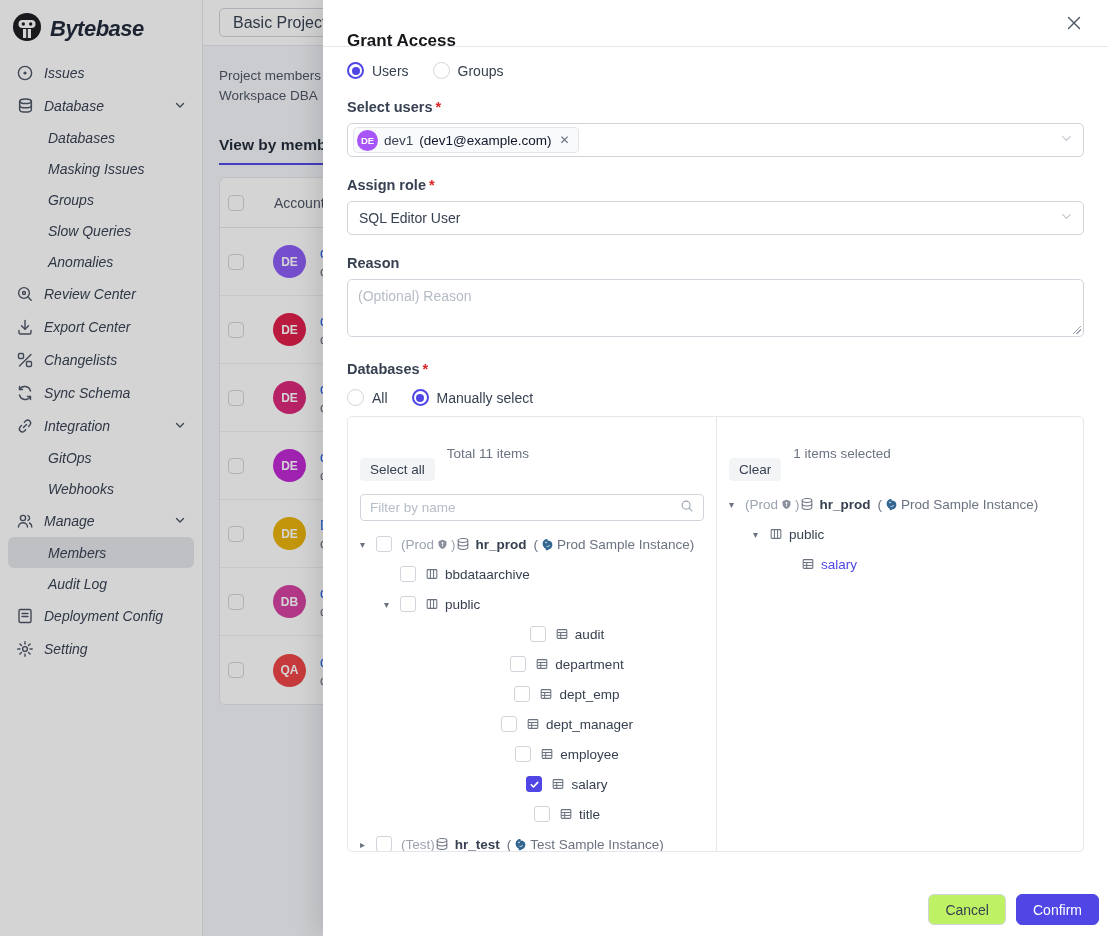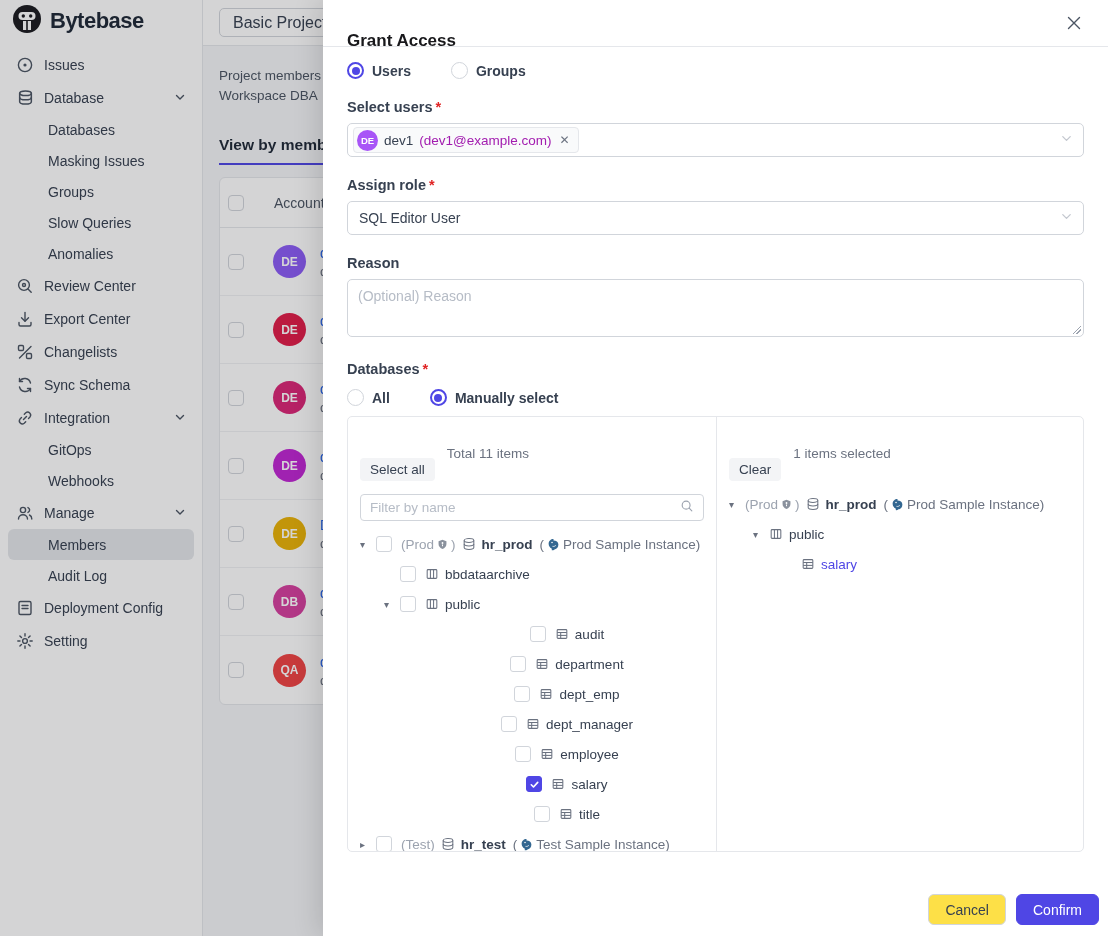--- a/index.html
+++ b/index.html
@@ -1,21 +1,21 @@
 <!DOCTYPE html>
 <html><head>
 <meta charset="utf-8">
 <style>
   * { margin:0; padding:0; box-sizing:border-box; }
   html,body { width:1108px; height:936px; }
   body { font-family:"Liberation Sans","DejaVu Sans",sans-serif; color:#374151; background:#fff; overflow:hidden; }
   .app { position:relative; width:1108px; height:936px; overflow:hidden; background:#fff; }
 
   
-  .sidebar { position:absolute; left:0; top:0; width:203px; height:936px; background:#fff; border-right:1px solid #e5e7eb; padding:2px 8px 0 8px; z-index:1; }
+  .sidebar { position:absolute; left:0; top:0; width:203px; height:936px; background:#fff; border-right:1px solid #e5e7eb; padding:10px 8px 0 8px; z-index:1;font-style:italic; }
   .logo-row { display:flex; align-items:center; gap:8px; padding:2px 4px 10px 4px; cursor:pointer; }
   .logo-word { font-size:22px; font-weight:800; color:#1f2937; letter-spacing:-0.5px; }
   .nav-item { display:flex; align-items:center; gap:10px; height:33px; padding:0 8px; border-radius:6px; font-size:14px; font-weight:500; color:#374151; cursor:pointer; }
   .nav-item .nicon { width:18px; height:18px; flex:none; display:flex; align-items:center; justify-content:center; }
   .nav-item .chev { margin-left:auto; color:#9ca3af; }
   .nav-sub { display:flex; align-items:center; height:31px; padding:0 8px 0 40px; border-radius:6px; font-size:14px; color:#374151; cursor:pointer; }
   .nav-sub.active { background:#e5e7eb; }
   svg.ic { stroke:#4b5563; stroke-width:1.4; fill:none; stroke-linecap:round; stroke-linejoin:round; }
 
   
@@ -35,34 +35,34 @@
   .acct .em { font-size:13.5px; color:#6b7280; margin-top:2px; white-space:nowrap; }
 
   
   .overlay { position:absolute; inset:0; background:rgba(15,15,20,0.18); z-index:5; }
   .modal { position:absolute; left:323px; top:0; right:0; bottom:0; background:#fff; z-index:6; display:flex; flex-direction:column; box-shadow:-6px 0 24px rgba(0,0,0,0.12); }
   .m-head { height:47px; flex:none; display:flex; align-items:center; justify-content:space-between; padding:0 24px; border-bottom:1px solid #e5e7eb; }
   .m-title { font-size:17px; font-weight:600; color:#18181b;margin-top:36px; }
   .m-close { width:20px; height:20px; display:flex; align-items:center; justify-content:center; cursor:pointer; }
   .m-body { flex:1; padding:0 24px; overflow:hidden; display:flex; flex-direction:column; }
 
-  .radio-row { display:flex; align-items:center; gap:40px; margin-top:15px;font-weight:bold; }
+  .radio-row { display:flex; align-items:center; gap:24px; margin-top:15px; }
   .radio { display:flex; align-items:center; gap:8px; font-size:14px; color:#374151; cursor:pointer; }
   .rdot { width:17px; height:17px; border-radius:50%; border:1px solid #d1d5db; background:#fff; flex:none; position:relative; }
   .rdot.on { border:2px solid #4f46e5; }
   .rdot.on::after { content:""; position:absolute; left:50%; top:50%; width:8px; height:8px; margin:-4px 0 0 -4px; border-radius:50%; background:#4f46e5; }
 
   .flabel { margin-top:20px; font-size:14.5px; font-weight:600; color:#374151; }
   .req { color:#e02424; margin-left:3px; font-weight:600; }
   .selbox { margin-top:8px; height:34px; border:1px solid #d1d5db; border-radius:5px; background:#fff; display:flex; align-items:center; padding:0 10px 0 5px; cursor:pointer; position:relative; }
   .selbox .chevron { margin-left:auto; color:#c3c7cf; }
   .utag { display:flex; align-items:center; gap:6px; height:26px; border:1px solid #e5e7eb; background:#f9fafb; border-radius:4px; padding:0 8px 0 3px; }
   .utag .tav { width:21px; height:21px; border-radius:50%; background:#a855f7; color:#fff; font-size:9.5px; font-weight:700; display:flex; align-items:center; justify-content:center; }
   .utag .tn { font-size:13.5px; color:#374151; }
-  .utag .te { font-size:13.5px; color:#a21caf; }
+  .utag .te { font-size:13.5px; color:#0f172a; }
   .utag .tx { font-size:12px; color:#6b7280; cursor:pointer; margin-left:2px; }
   .selval { font-size:14px; color:#374151; padding-left:6px; }
 
   textarea.reason { margin-top:8px; height:58px; resize:none; border:1px solid #d1d5db; border-radius:5px; padding:8px 10px; font-family:inherit; font-size:14px; color:#374151; outline:none; }
   textarea.reason::placeholder { color:#b6bcc6; }
   .ta-wrap { position:relative; display:flex; flex-direction:column; }
   .ta-grip { position:absolute; right:3px; bottom:3px; width:9px; height:9px; background:
       linear-gradient(135deg, transparent 50%, #9ca3af 50%, #9ca3af 57%, transparent 57%, transparent 72%, #9ca3af 72%, #9ca3af 79%, transparent 79%); cursor:nwse-resize; }
 
   .panel { margin-top:10px; height:436px; border:1px solid #e5e7eb; border-radius:5px; display:flex; overflow:hidden; }
@@ -73,31 +73,31 @@
   .pane-count { font-size:13.5px; color:#6b7280; }
   .filter { margin-top:13px; height:27px; border:1px solid #d1d5db; border-radius:4px; display:flex; align-items:center; padding:0 9px; }
   .filter input { border:none; outline:none; flex:1; font-size:13.5px; color:#374151; font-family:inherit; background:transparent; }
   .filter input::placeholder { color:#b6bcc6; }
   .tree { margin-top:8px; }
   .trow { display:flex; align-items:center; height:30px; font-size:13.5px; white-space:nowrap; overflow:hidden; cursor:pointer; }
   .caret { width:16px; flex:none; color:#6b7280; font-size:10px; text-align:left; }
   .cb { width:16px; height:16px; flex:none; border:1px solid #d1d5db; border-radius:3px; background:#fff; margin-right:9px; display:flex; align-items:center; justify-content:center; cursor:pointer; }
   .cb.on { background:#4f46e5; border-color:#4f46e5; }
   .ticon { flex:none; margin-right:6px; display:flex; align-items:center; }
-  .envtxt { color:#9ca3af; margin-right:6px; display:flex; align-items:center; gap:3px; }
+  .envtxt { color:#9ca3af; display:flex; align-items:center; gap:3px; }
   .dbname { font-weight:600; color:#374151; margin:0 7px 0 0; }
   .insttxt { color:#6b7280; display:flex; align-items:center; gap:3px; }
   .plain { color:#374151; }
   .sel-ind { color:#4f46e5; font-weight:500; }
   .ind2 { padding-left:24px; } .ind3 { padding-left:54px;justify-content:center; }
   .rind2 { padding-left:24px; } .rind3 { padding-left:56px; }
 
   .m-foot { flex:none; display:flex; align-items:center; justify-content:flex-end; gap:10px; padding:16px 9px 11px 24px; }
   .btn { height:31px; display:flex; align-items:center; padding:0 16px; border-radius:6px; font-size:14px; cursor:pointer; }
-  .btn-ghost { background:#fde047; border:1px solid #d1d5db; color:#374151; }
+  .btn-ghost { background:#bef264; border:1px solid #d1d5db; color:#374151; }
   .btn-primary { background:#4f46e5; color:#fff; border:1px solid #4f46e5; font-weight:500; }
 </style>
 </head>
 <body>
 
 <svg width="0" height="0" style="position:absolute">
   <defs>
     <g id="i-db">
         <ellipse cx="8" cy="4" rx="5.5" ry="2.2"></ellipse>
         <path d="M2.5 4v8c0 1.2 2.5 2.2 5.5 2.2s5.5-1 5.5-2.2V4"></path>

